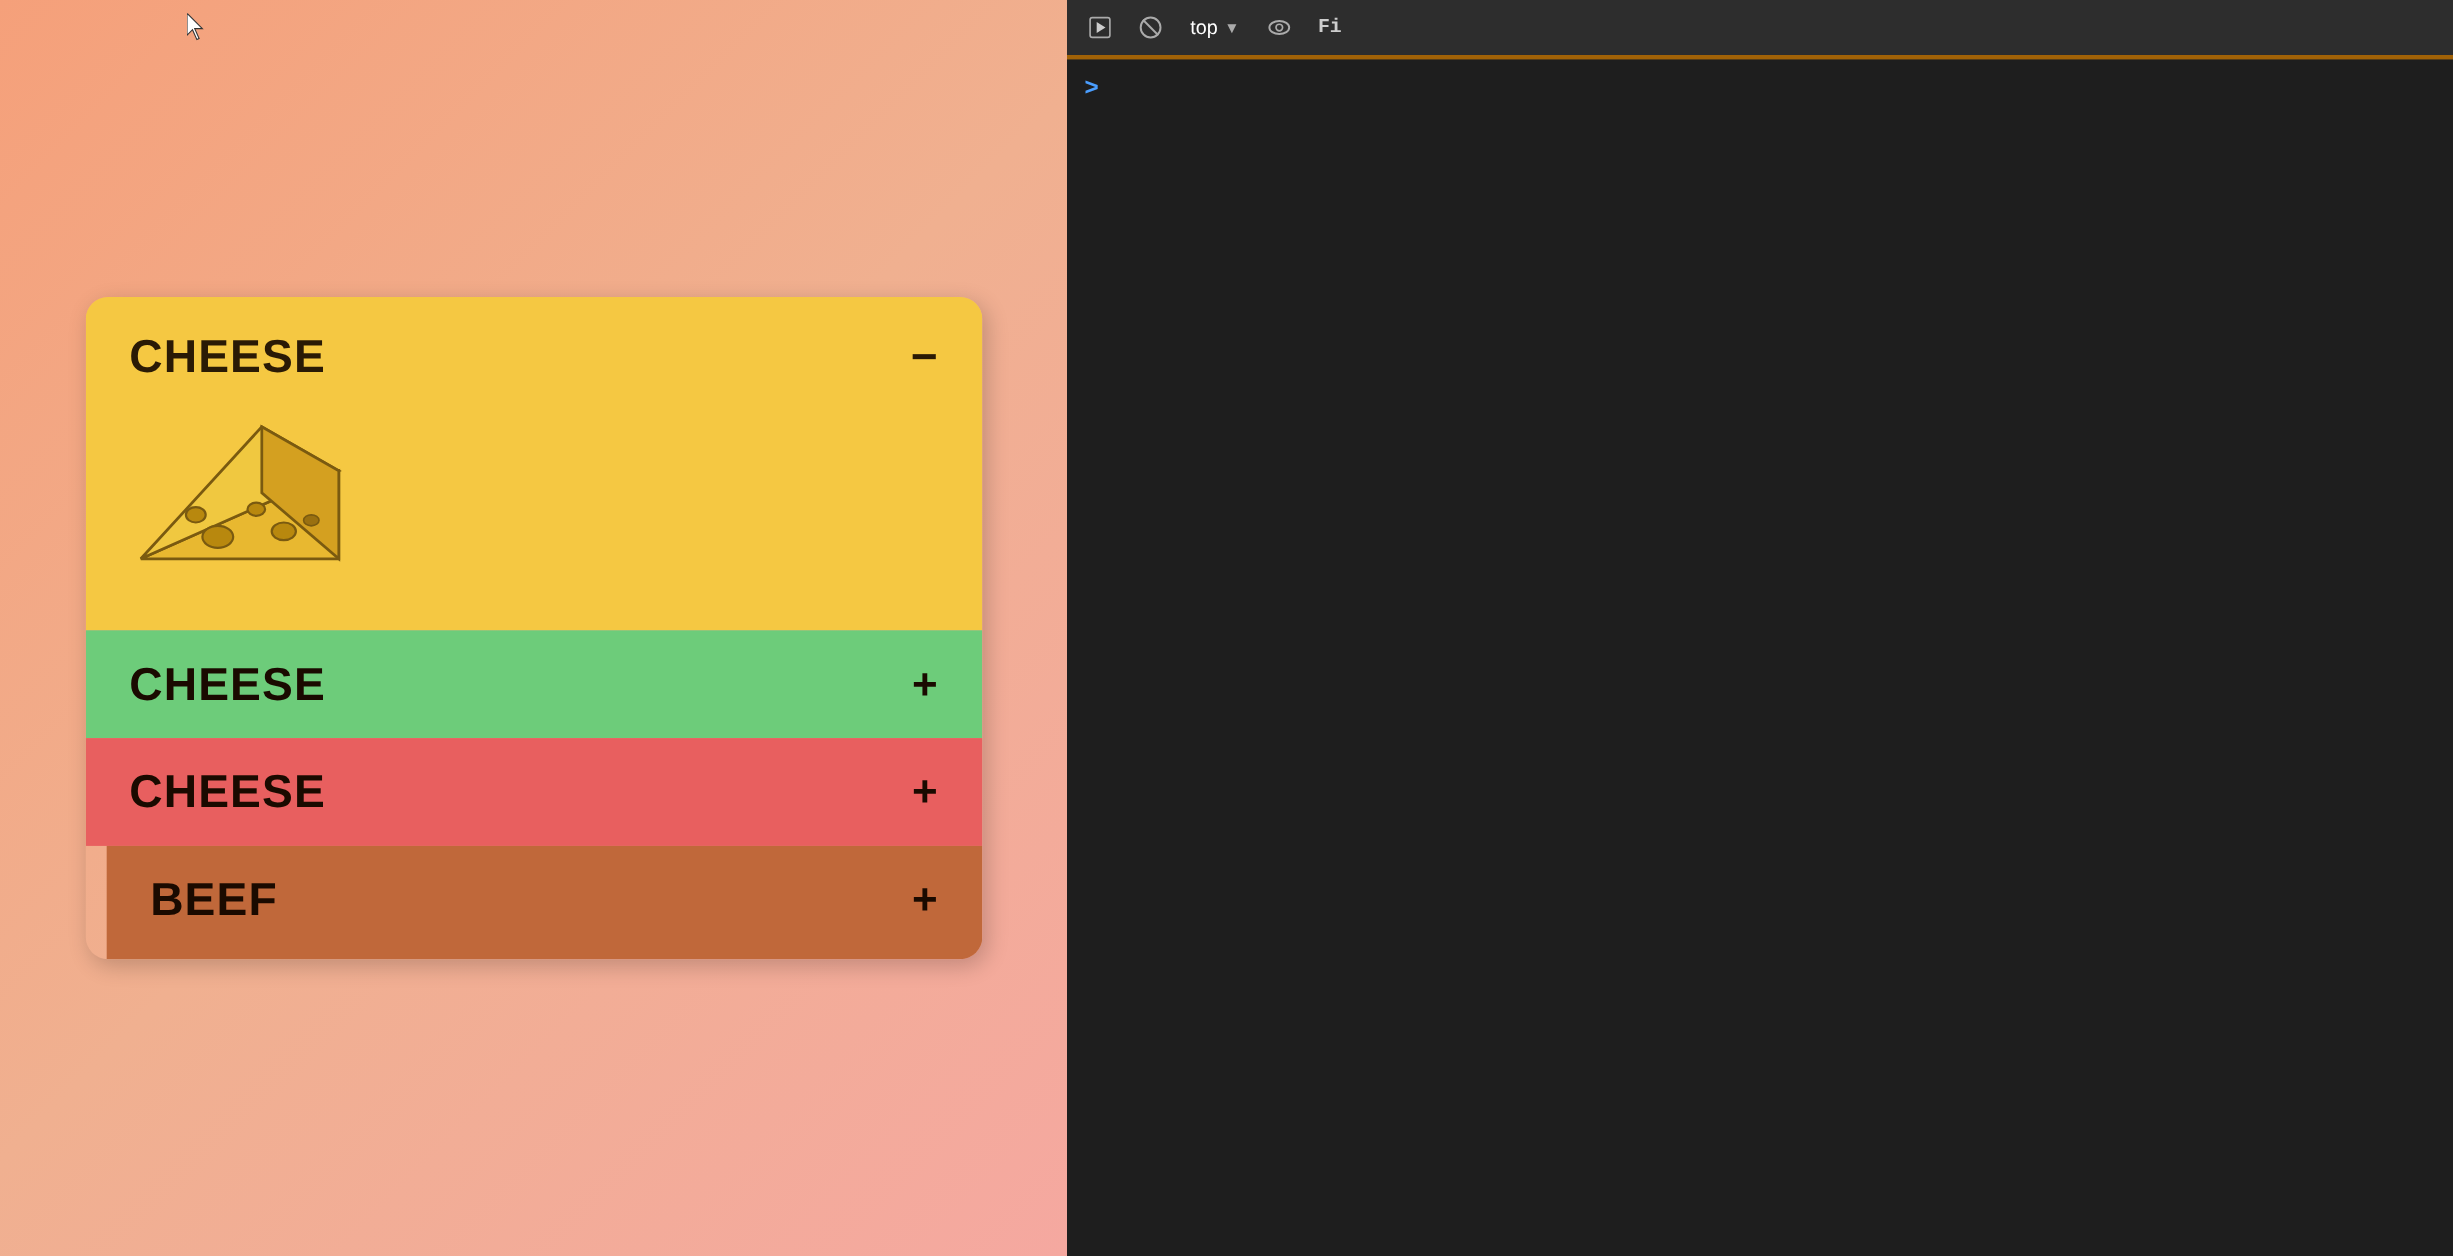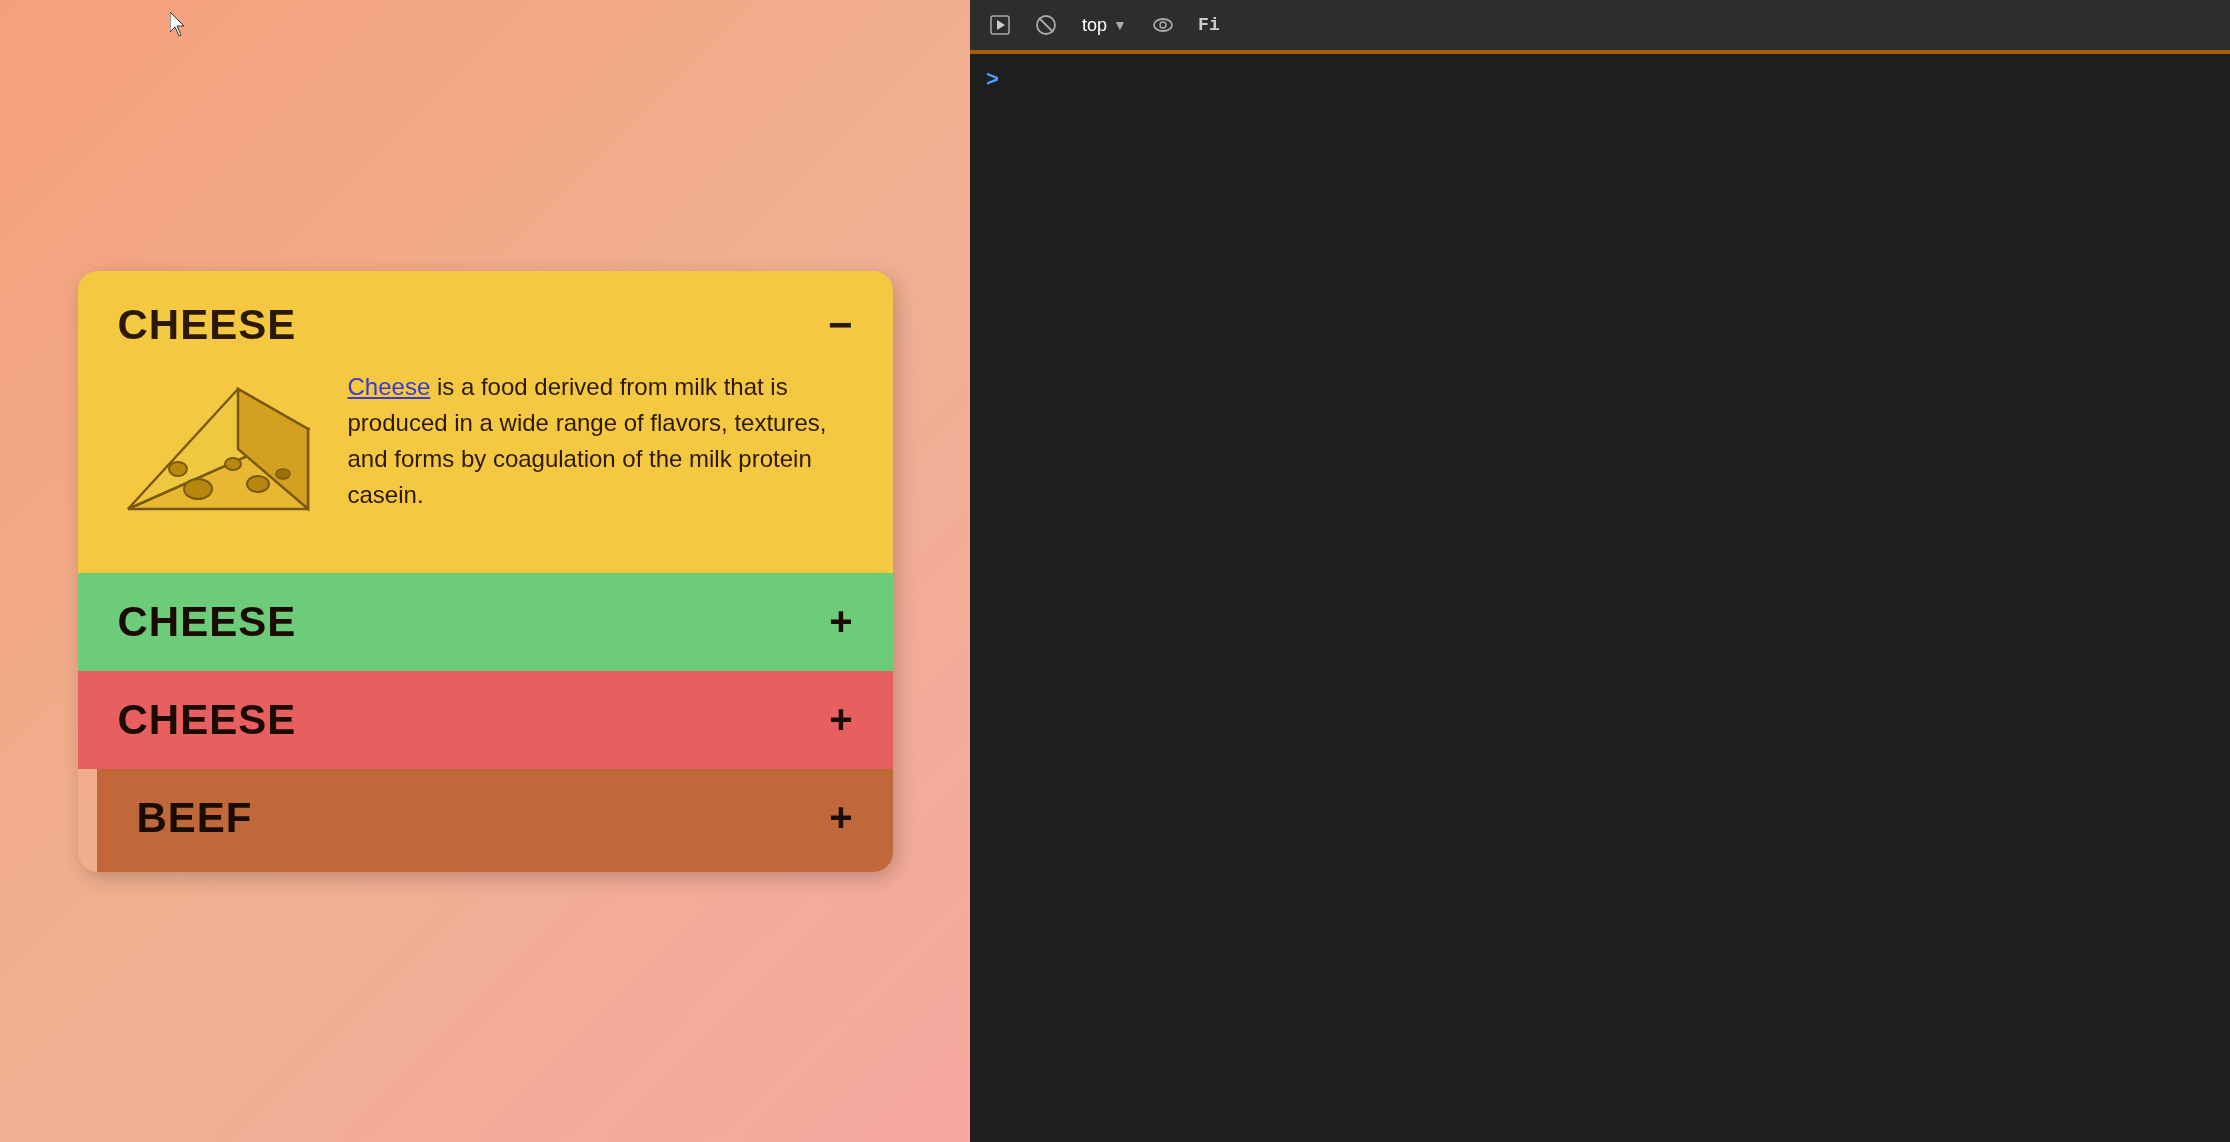--- a/index.html
+++ b/index.html
@@ -227,23 +227,20 @@
 
             <polygon points="190,140 190,60 120,20 120,80" fill="#d4a020" stroke="#7a5a10" stroke-width="2.5"></polygon>
 
             <ellipse cx="80" cy="120" rx="14" ry="10" fill="#b8880e" stroke="#7a5a10" stroke-width="2"></ellipse>
             <ellipse cx="140" cy="115" rx="11" ry="8" fill="#b8880e" stroke="#7a5a10" stroke-width="2"></ellipse>
             <ellipse cx="60" cy="100" rx="9" ry="7" fill="#b8880e" stroke="#7a5a10" stroke-width="2"></ellipse>
             <ellipse cx="115" cy="95" rx="8" ry="6" fill="#b8880e" stroke="#7a5a10" stroke-width="2"></ellipse>
             <ellipse cx="165" cy="105" rx="7" ry="5" fill="#9a7010" stroke="#7a5a10" stroke-width="1.5"></ellipse>
           </svg>
         </div>
-        <div class="cheese-text">
-          <a class="cheese-link">Cheese</a><span> is a food derived from milk that is produced in a wide range of flavors, textures, and forms by coagulation of the milk protein casein.</span>
-        </div>
       </div>
     </div>
 
     <div class="section-lettuce">
       <div class="collapsed-header">
         <span class="collapsed-title">CHEESE</span>
         <span class="collapsed-toggle">+</span>
       </div>
     </div>
 

